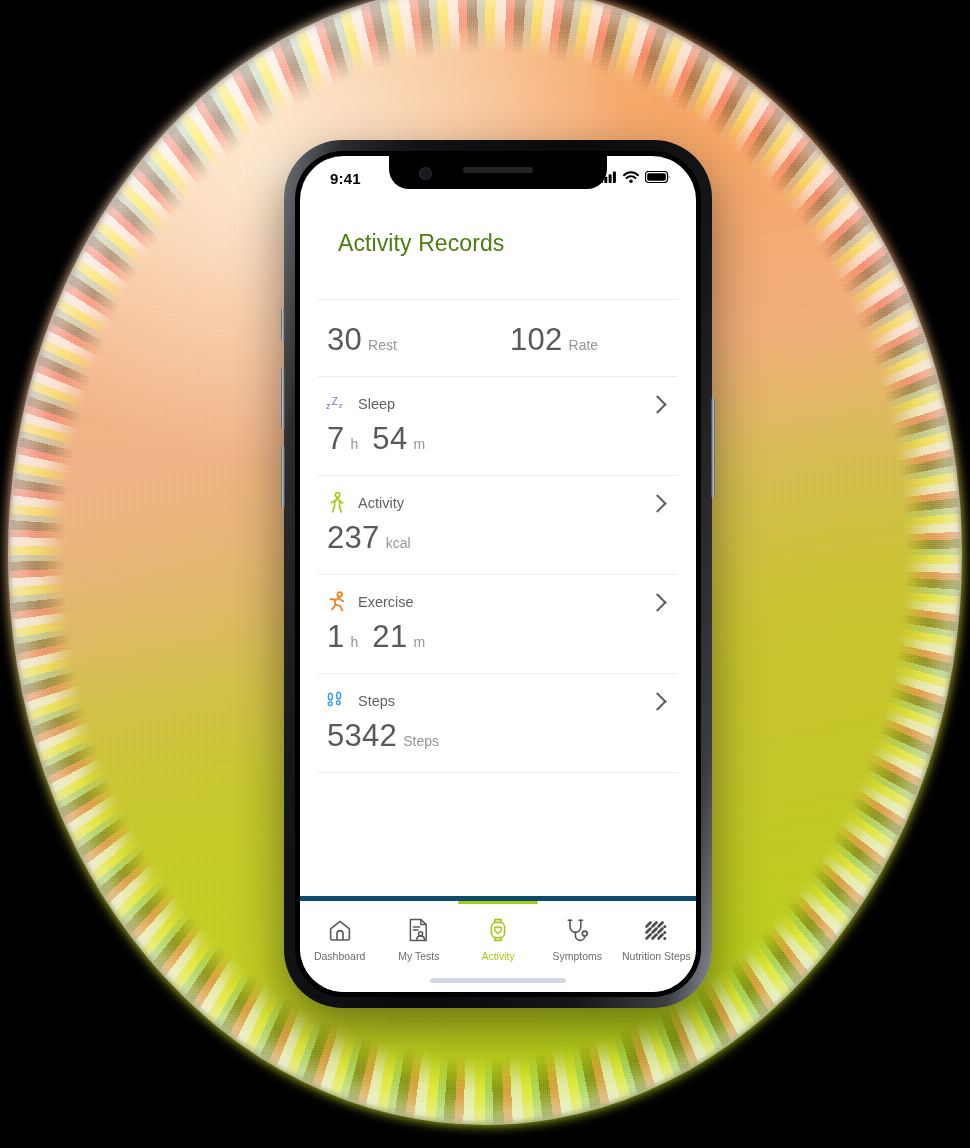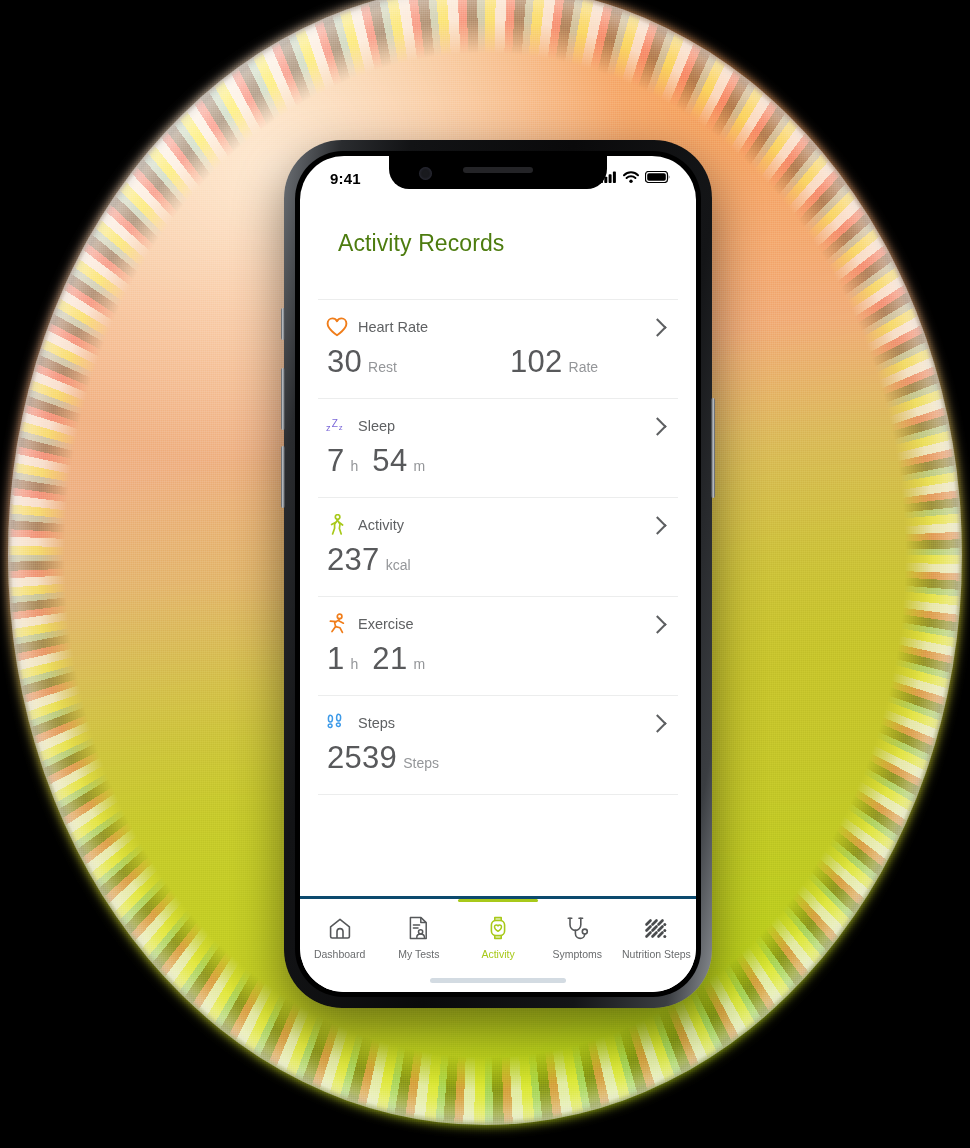--- a/index.html
+++ b/index.html
@@ -242,21 +242,21 @@
   }
   .val-gap { width: 14px; }
   .val-spacer-wide { width: 113px; }
 
   
   #tab-bar {
     position: absolute;
     left: 0; right: 0; bottom: 0;
     height: 96px;
     background: #fff;
-    border-top: 3px solid #0c4a6e;
+    border-top: 5px solid #0c4a6e;
     display: flex;
     align-items: flex-start;
     padding-top: 14px;
   }
   .tab-item {
     flex: 1;
     display: flex;
     flex-direction: column;
     align-items: center;
     gap: 7px;
@@ -341,29 +341,20 @@
             </svg>
           </span>
         </div>
       </div>
 
       <div id="page-title">Activity Records</div>
 
       <div id="records-list">
 
         <div class="record-row">
-          <div class="row-head">
-            <span class="row-icon">
-              <svg width="22" height="20" viewBox="0 0 22 20">
-                <path d="M11 18.2 C11 18.2 1.6 12.3 1.6 6.6 C1.6 3.5 3.9 1.4 6.5 1.4 C8.4 1.4 10.1 2.5 11 4.2 C11.9 2.5 13.6 1.4 15.5 1.4 C18.1 1.4 20.4 3.5 20.4 6.6 C20.4 12.3 11 18.2 11 18.2 Z" fill="none" stroke="#f07d1a" stroke-width="1.9" stroke-linejoin="round"></path>
-              </svg>
-            </span>
-            <span class="row-label">Heart Rate</span>
-            <span class="row-chevron"></span>
-          </div>
           <div class="row-values">
             <span class="val-group">
               <span class="val-num">30</span>
               <span class="val-unit">Rest</span>
             </span>
             <span class="val-spacer-wide"></span>
             <span class="val-group">
               <span class="val-num">102</span>
               <span class="val-unit">Rate</span>
             </span>
@@ -452,21 +443,21 @@
                 <path d="M2.8 11.4 C3.8 10.9 5.2 11 5.8 11.8 C6.4 12.7 6 14.2 4.6 14.4 C3.3 14.6 2.2 13.9 2.2 12.8 C2.2 12.2 2.4 11.6 2.8 11.4 Z" fill="none" stroke="#3d9ae8" stroke-width="1.5"></path>
                 <path d="M12.4 1.2 C14.2 1.2 14.8 3 14.6 5.2 C14.5 7 14 8 12.6 8 C11.2 8 10.6 6.8 10.6 5 C10.6 2.9 11 1.2 12.4 1.2 Z" fill="none" stroke="#3d9ae8" stroke-width="1.5"></path>
                 <path d="M11 10.4 C12 9.9 13.4 10 14 10.8 C14.6 11.7 14.2 13.2 12.8 13.4 C11.5 13.6 10.4 12.9 10.4 11.8 C10.4 11.2 10.6 10.6 11 10.4 Z" fill="none" stroke="#3d9ae8" stroke-width="1.5"></path>
               </svg>
             </span>
             <span class="row-label">Steps</span>
             <span class="row-chevron"></span>
           </div>
           <div class="row-values">
             <span class="val-group">
-              <span class="val-num">2539</span>
+              <span class="val-num">5342</span>
               <span class="val-unit">Steps</span>
             </span>
           </div>
         </div>
 
       </div>
 
       <div id="tab-bar">
 
         <div class="tab-item">

